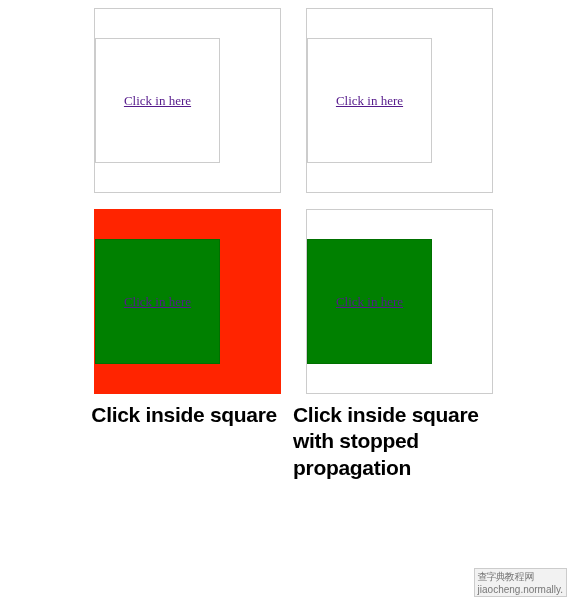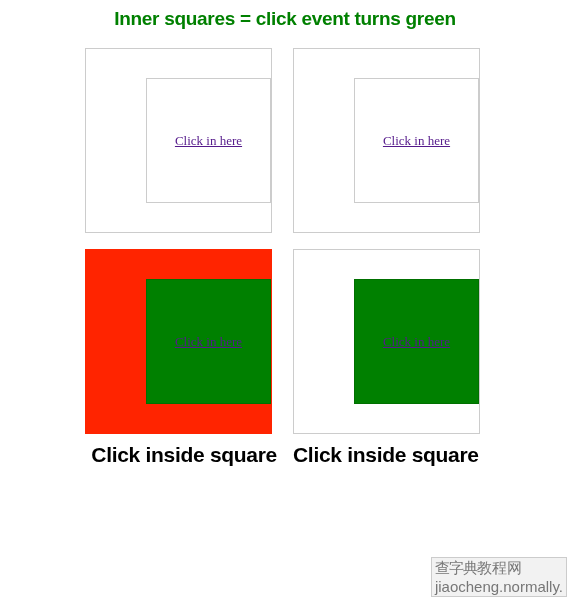--- a/index.html
+++ b/index.html
@@ -40,22 +40,23 @@
       grid-template-columns: 1fr 1fr;
       gap: 16px 16px;
       padding: 0 85px;
     }
     .outer {
       width: 187px;
       height: 185px;
       border: 1px solid #ccc;
       display: flex;
       align-items: center;
-      justify-content: flex-end;
+      justify-content: flex-start;
       background: #fff;
+      margin-left: 9px;
     }
     .outer.red {
       background: #ff2400;
       border-color: #ff2400;
     }
     .inner {
       width: 125px;
       height: 125px;
       border: 1px solid #ccc;
       display: flex;
@@ -93,34 +94,33 @@
     }
     .caption.right {
       text-align: left;
     }
     .watermark {
       position: absolute;
       right: 3px;
       bottom: 8px;
       background: rgba(240,240,240,0.85);
       border: 1px solid #ccc;
-      font-size: 15px;
+      font-size: 10px;
       padding: 1px 3px;
       color: #777;
       font-family: Arial, sans-serif;
     }
     .wm-cn {
       letter-spacing: -1px;
     }
   </style>
 </head>
 <body>
 
 <div class="header">
-  <div class="title-green">Inner squares = click event turns green</div>
 </div>
 
 <div class="grid">
   <div class="outer">
     <div class="inner">
       <a class="link">Click in here</a>
     </div>
   </div>
   <div class="outer">
     <div class="inner">
@@ -138,19 +138,20 @@
     </div>
   </div>
 </div>
 
 <div class="captions">
   <div class="caption left">
     <span>Click inside square</span><br>
   </div>
   <div class="caption right">
     <span>Click inside square</span><br>
+    <span>with stopped propagation</span>
   </div>
 </div>
 
 <div class="watermark">
   <span class="wm-cn">查字典</span><span>教程网</span><br>
   <span>jiaocheng.normally.</span>
 </div>
 
 </body></html>

